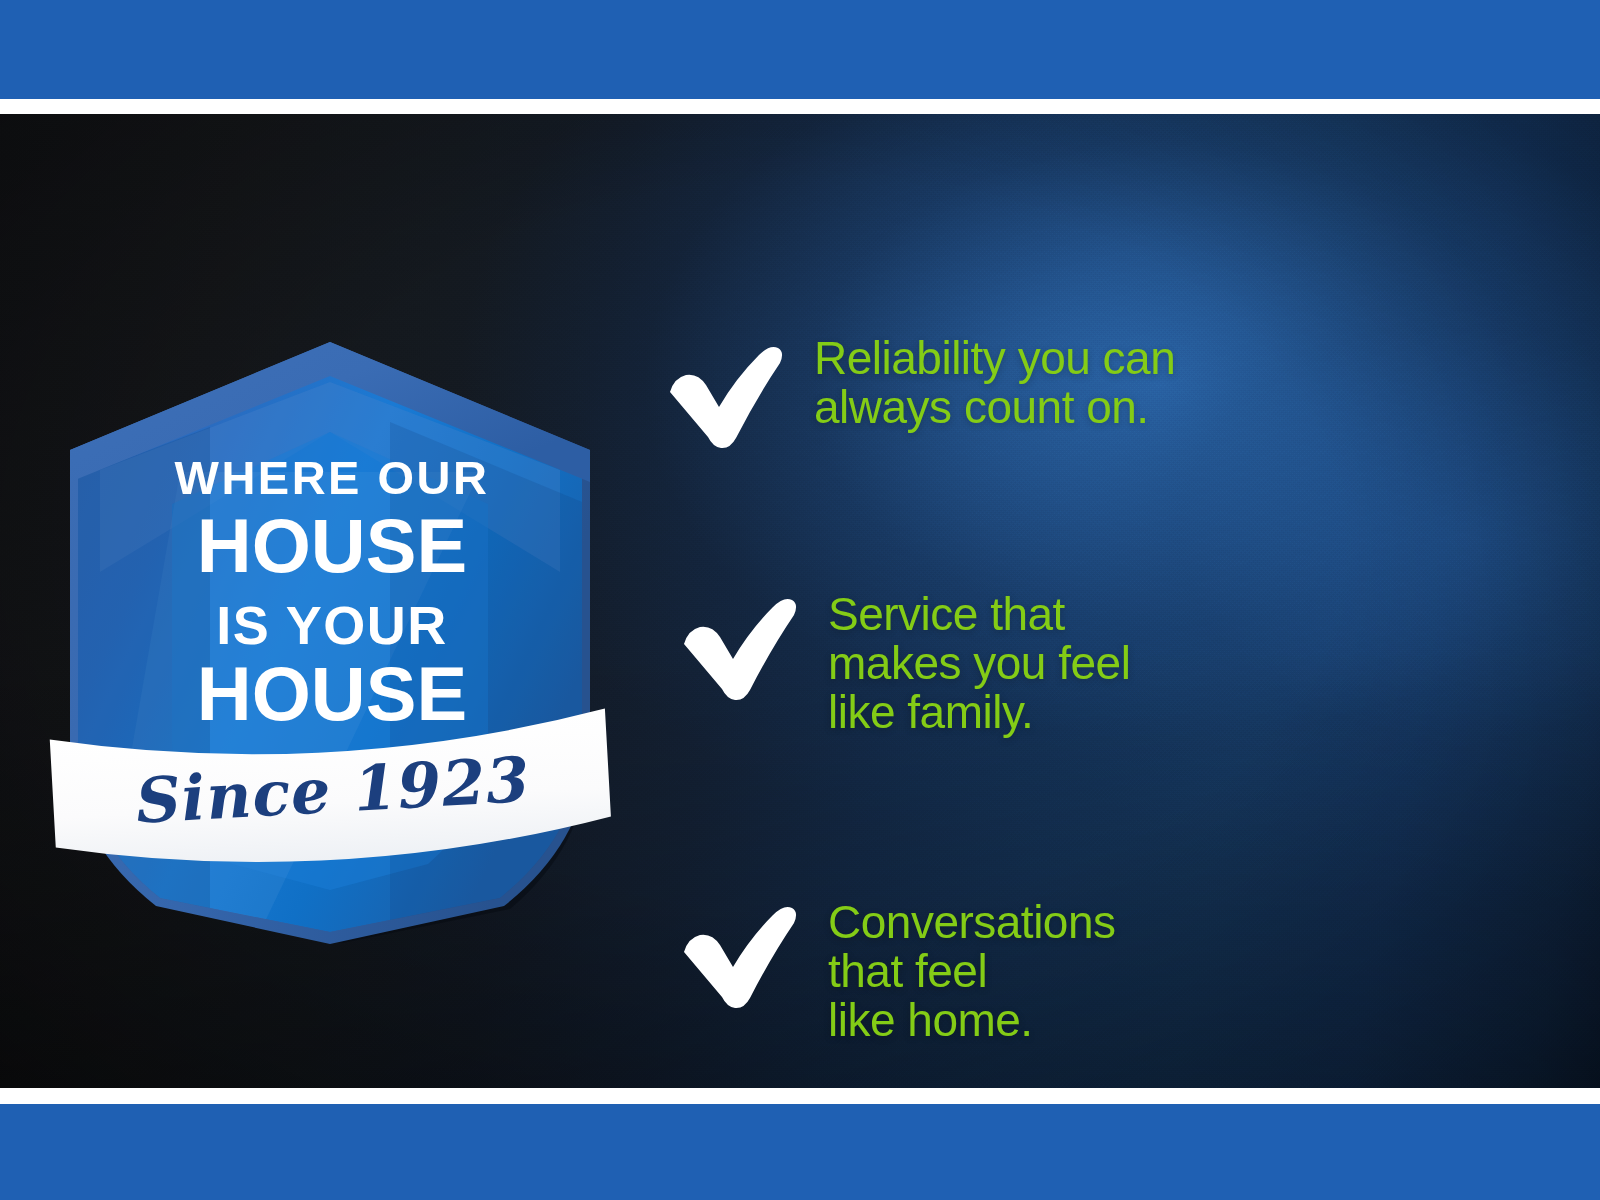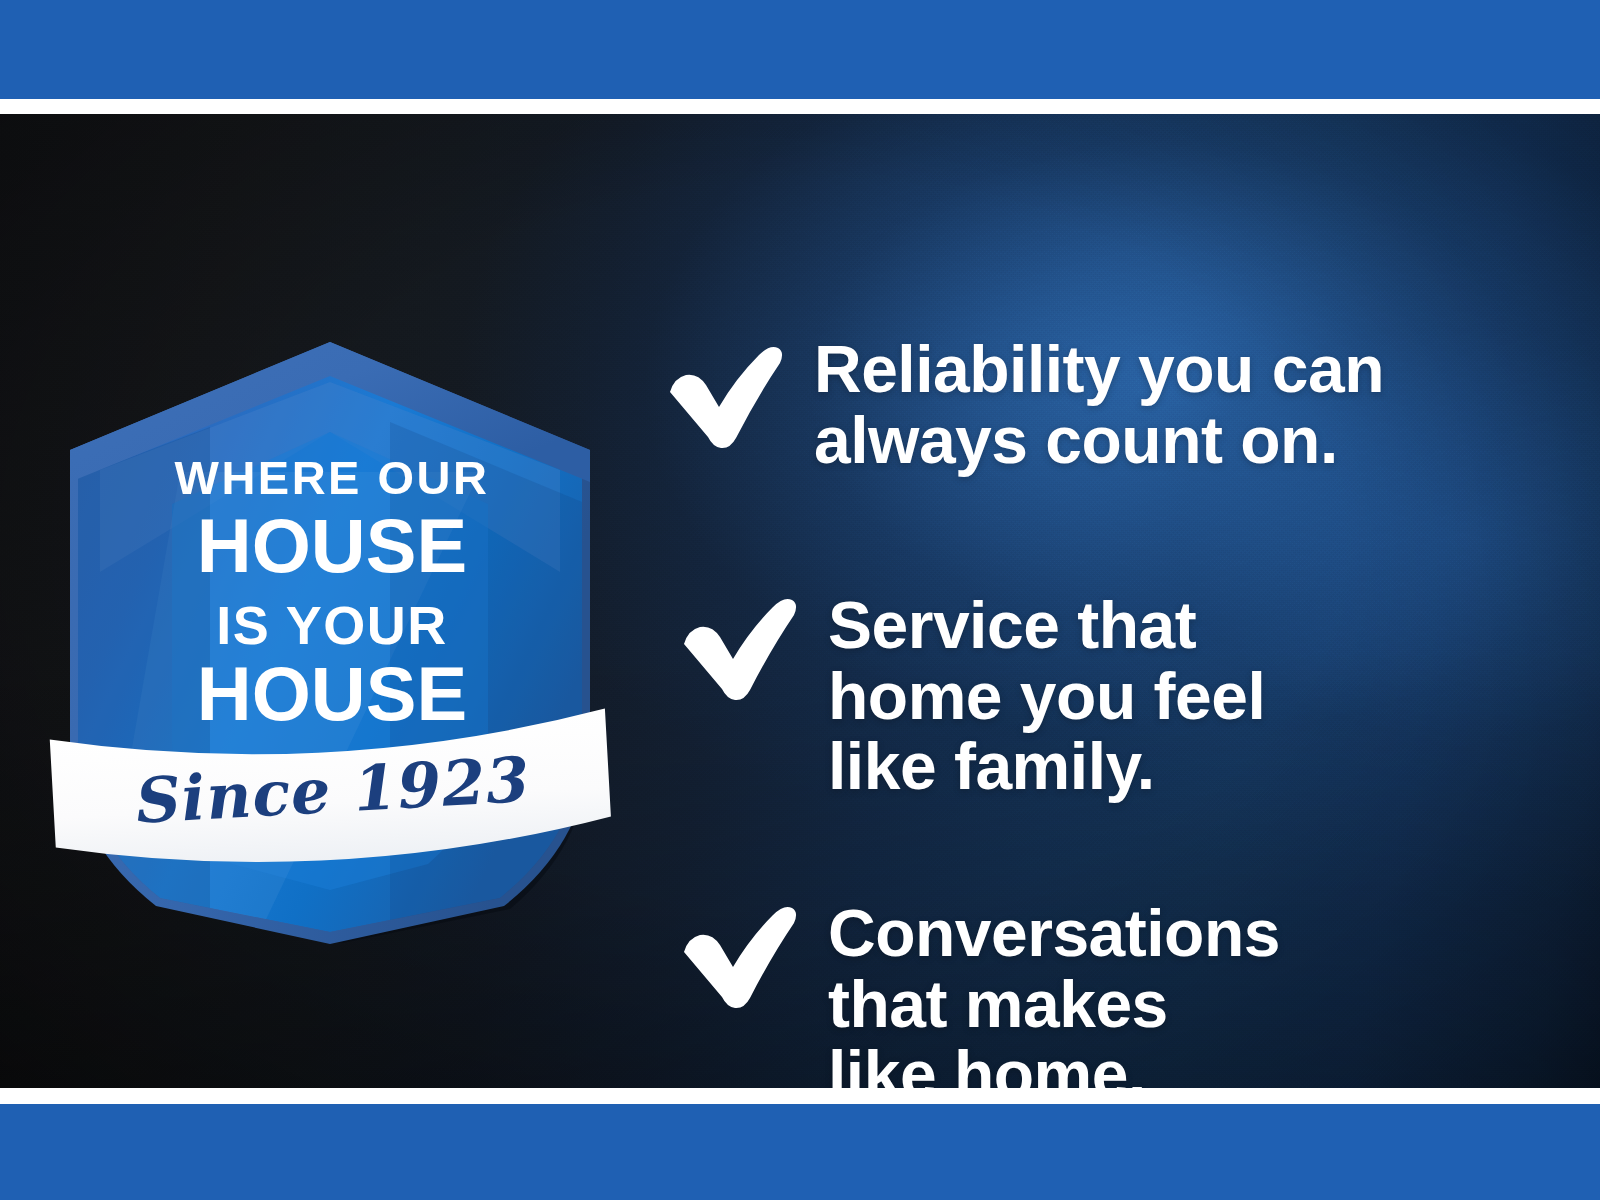--- a/index.html
+++ b/index.html
@@ -147,24 +147,24 @@
 
   .check {
     flex: 0 0 auto;
     width: 124px;
     height: 118px;
     margin-top: 6px;
   }
   .check svg { display: block; width: 124px; height: 118px; }
 
   .bullet-text {
-    color: #ffffff;
+    color: #84cc16;
     font-family: "Liberation Sans", sans-serif;
-    font-weight: bold;
-    font-size: 66px;
+    font-weight: normal;
+    font-size: 46px;
     line-height: 1.07;
     letter-spacing: -0.5px;
     white-space: pre-line;
     text-shadow: 0 2px 7px rgba(0,0,0,0.22);
   }
   .bullet-1 .bullet-text { padding-top: 6px; }
   .bullet-2 .bullet-text { padding-top: 10px; }
   .bullet-3 .bullet-text { padding-top: 10px; }
 </style>
 </head>
@@ -269,33 +269,33 @@
       </div>
 
       <div class="bullet bullet-2">
         <span class="check">
           <svg viewBox="0 0 124 118" xmlns="http://www.w3.org/2000/svg">
             <path d="M6 58 Q10 44 22 41 Q34 39 42 51 L55 73 Q72 44 95 21 Q106 10 114 14 Q121 18 116 29
                      Q93 63 72 104 Q66 115 57 114 Q49 113 44 103 Z" fill="#ffffff"></path>
           </svg>
         </span>
         <div class="bullet-text">Service that
-home you feel
+makes you feel
 like family.</div>
       </div>
 
       <div class="bullet bullet-3">
         <span class="check">
           <svg viewBox="0 0 124 118" xmlns="http://www.w3.org/2000/svg">
             <path d="M6 58 Q10 44 22 41 Q34 39 42 51 L55 73 Q72 44 95 21 Q106 10 114 14 Q121 18 116 29
                      Q93 63 72 104 Q66 115 57 114 Q49 113 44 103 Z" fill="#ffffff"></path>
           </svg>
         </span>
         <div class="bullet-text">Conversations
-that makes
+that feel
 like home.</div>
       </div>
 
     </div>
   </div>
 
   <div class="bar bar-bottom"></div>
 </div>
 
 </body></html>

